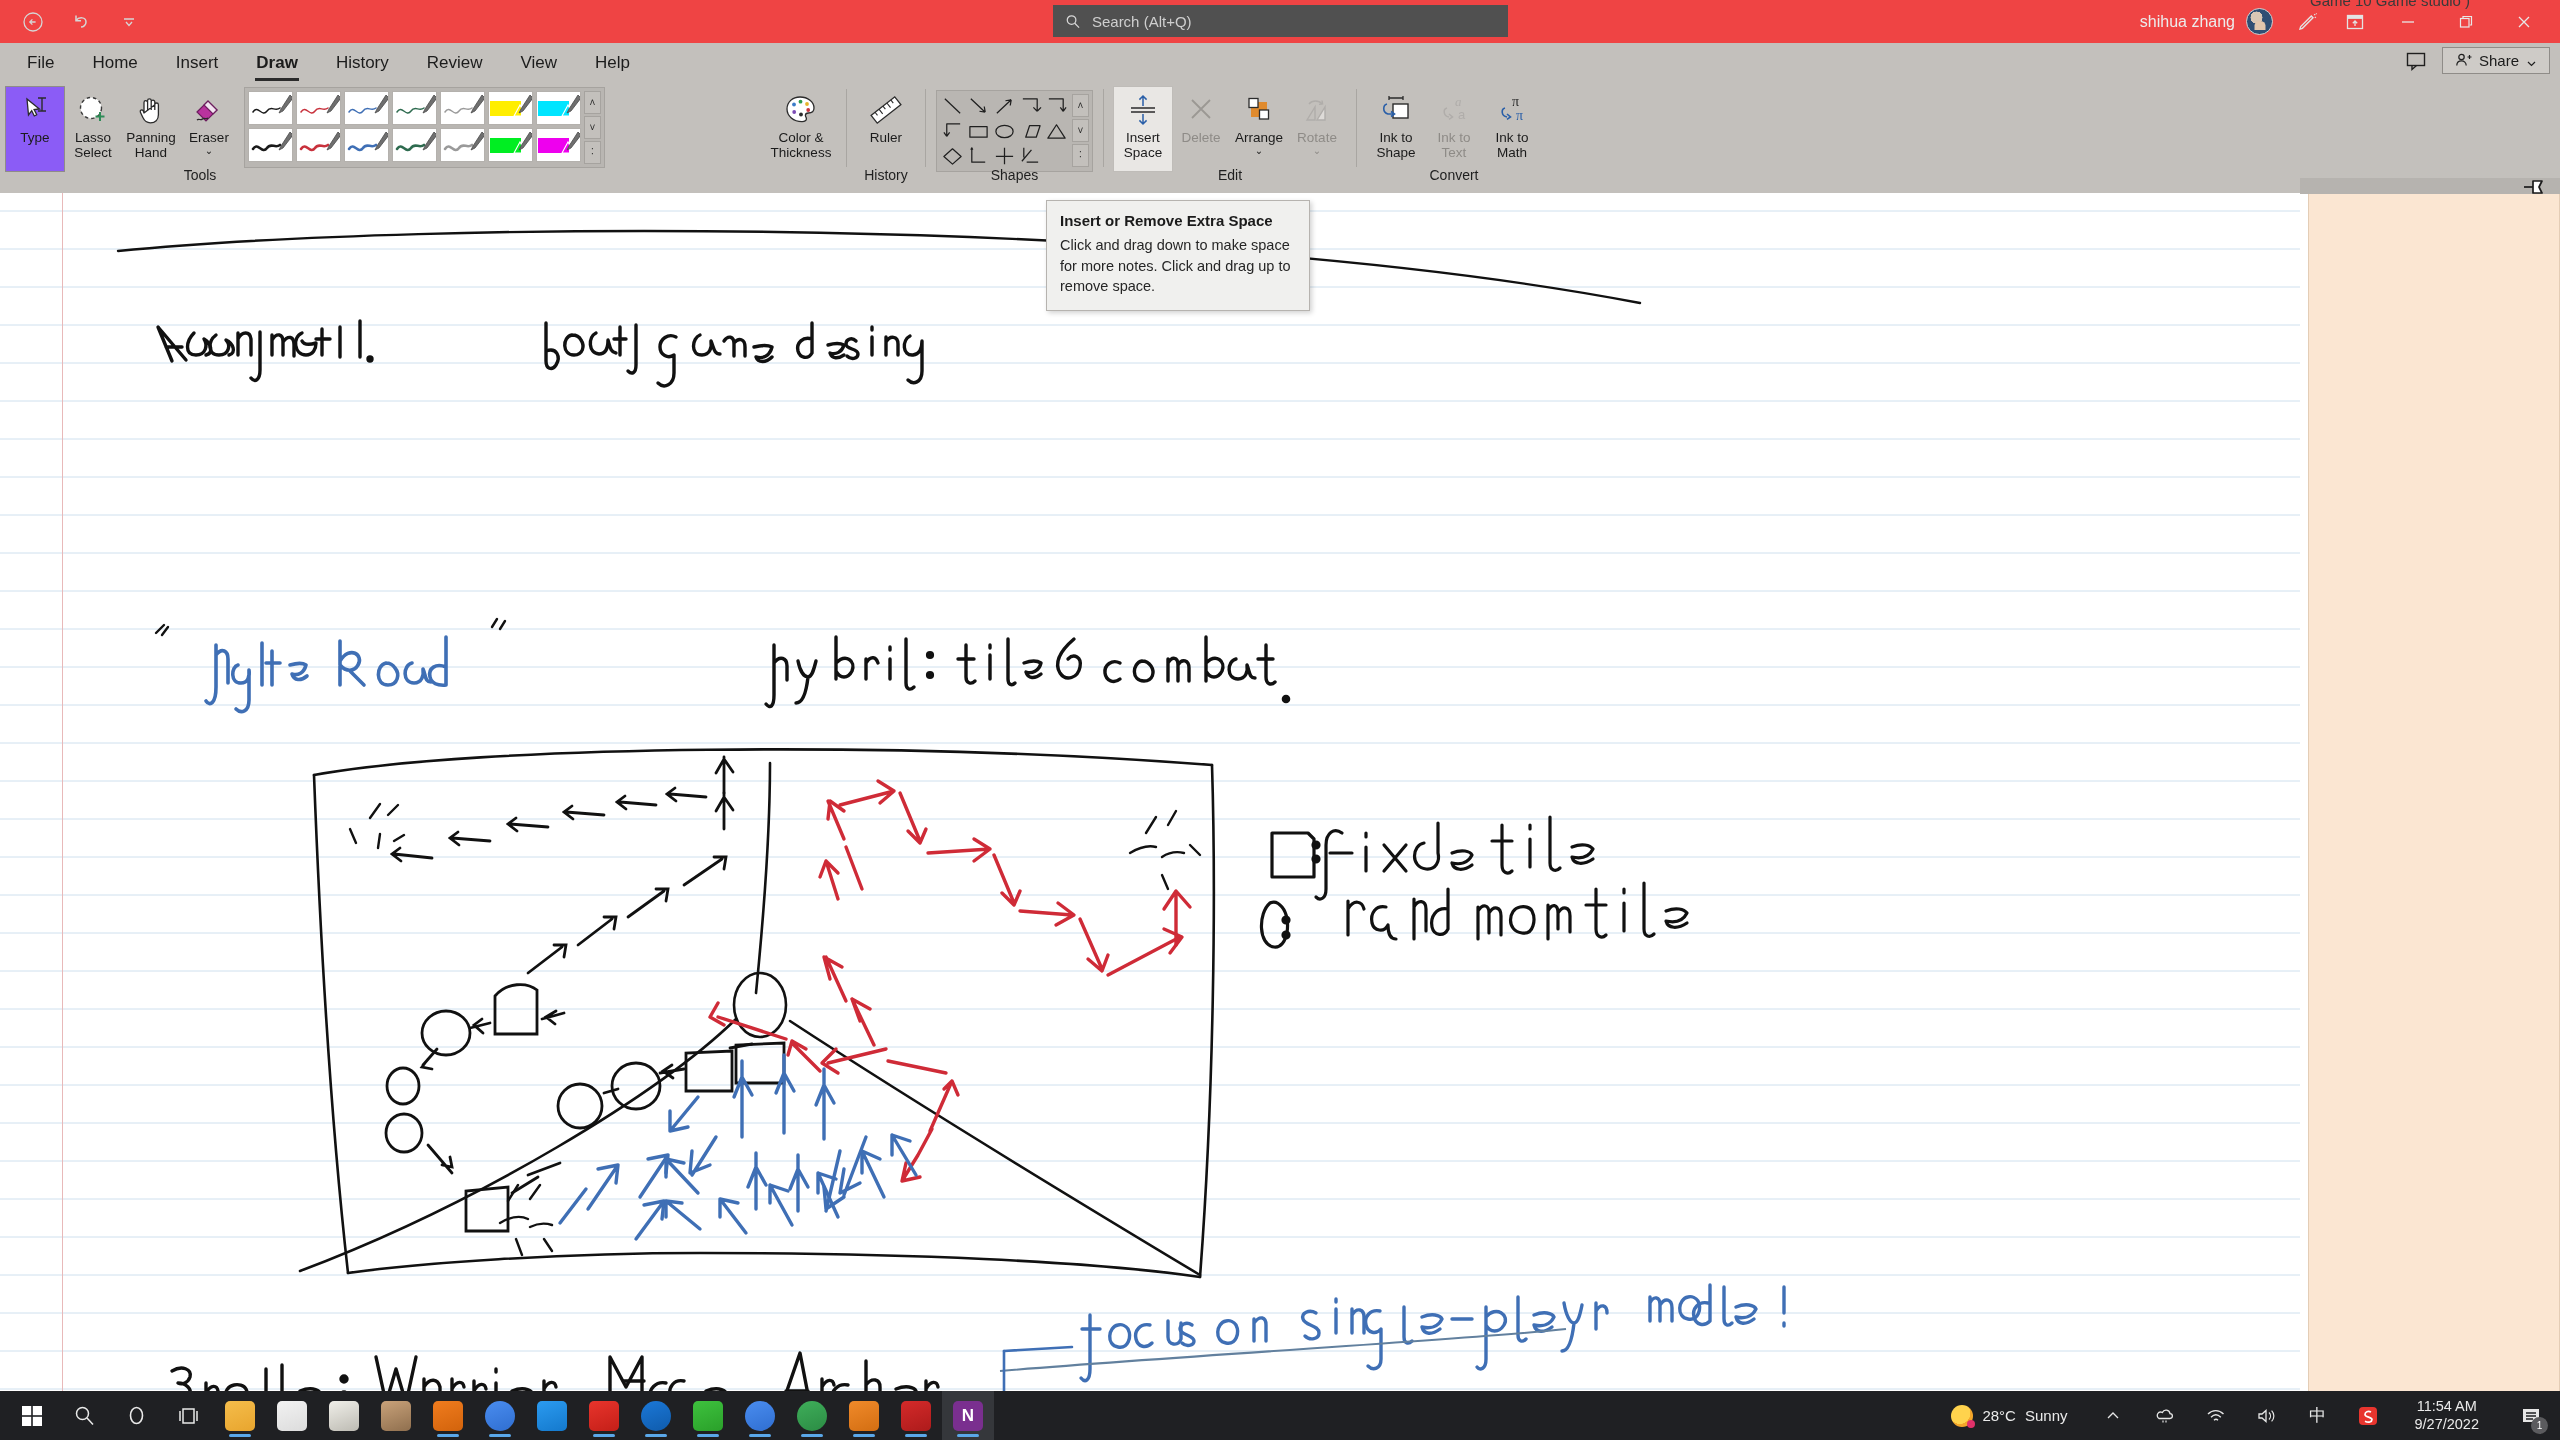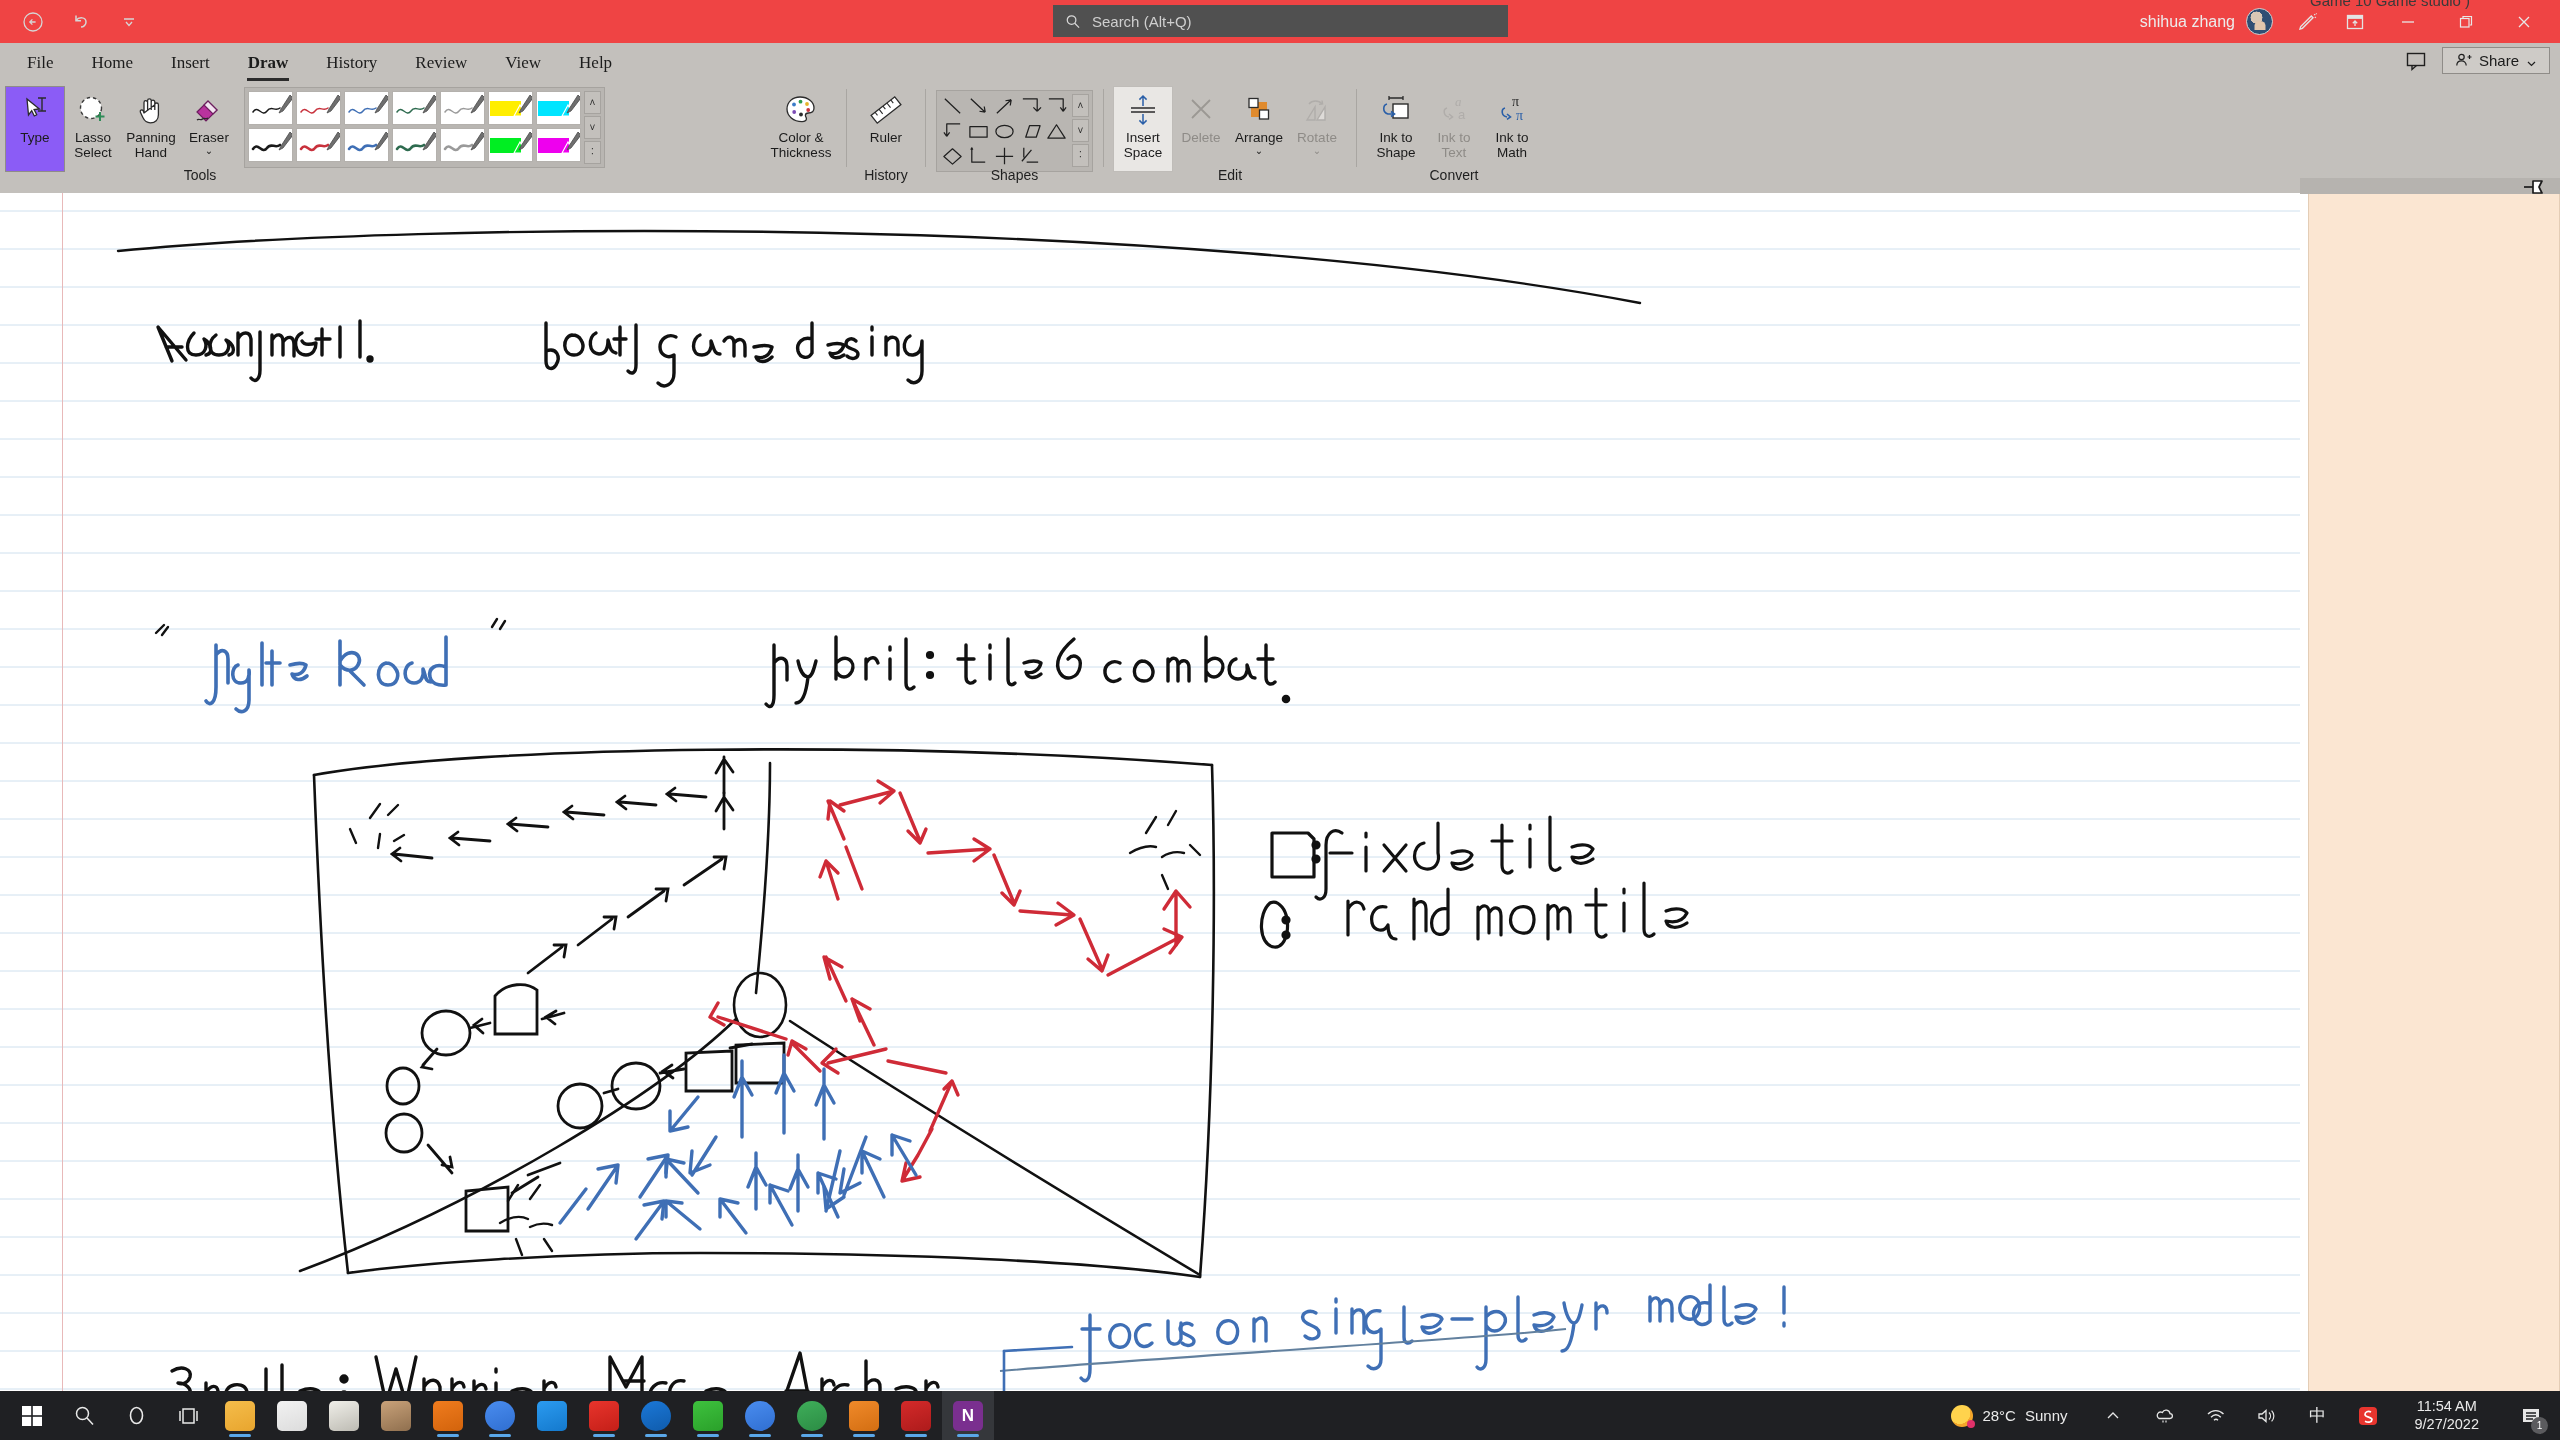--- a/index.html
+++ b/index.html
@@ -56,21 +56,21 @@
     width:48px; height:43px; display:flex; align-items:center; justify-content:center;
     color:#e3e3e3;
   }
   .winbtn { width:58px; height:43px; display:flex; align-items:center; justify-content:center; color:#e8e8e8; font-size:15px;}
 
   
   .ribbonbar {
     position:absolute; left:0; top:43px; width:2560px; height:150px;
     background:#c3c0bc;
   }
-  .tabs { display:flex; align-items:center; height:40px; padding-left:10px; gap:4px;font-family:Liberation Serif, serif; }
+  .tabs { display:flex; align-items:center; height:40px; padding-left:10px; gap:4px; }
   .tab {
     padding:7px 17px; font-size:17px; color:#1c1c1c; position:relative; white-space:nowrap;
   }
   .tab.active { font-weight:bold; }
   .tab.active::after{
     content:""; position:absolute; left:16px; right:16px; bottom:-1px; height:3px; background:#2b2b2b;
   }
 
   .ribbon-body { position:relative; height:110px; display:flex; align-items:flex-start; }
 
@@ -663,20 +663,24 @@
             <span style="white-space:pre-line;">Ink to
 Math</span>
           </div>
         </div>
         <div class="group-label">Convert</div>
       </div>
 
     </div>
   </div>
 
+  <div class="tooltip">
+    <div class="tt-title">Insert or Remove Extra Space</div>
+    <div class="tt-body">Click and drag down to make space for more notes. Click and drag up to remove space.</div>
+  </div>
 
   <div class="workspace">
 
     <div class="pagecanvas">
       <svg class="rulelines" viewBox="0 0 2300 1222" preserveAspectRatio="none" id="rules-host">
           <line x1="0" x2="2300" y1="18" y2="18" stroke="#cfe0ee" stroke-width="1"></line>
           <line x1="0" x2="2300" y1="56" y2="56" stroke="#cfe0ee" stroke-width="1"></line>
           <line x1="0" x2="2300" y1="94" y2="94" stroke="#cfe0ee" stroke-width="1"></line>
           <line x1="0" x2="2300" y1="132" y2="132" stroke="#cfe0ee" stroke-width="1"></line>
           <line x1="0" x2="2300" y1="170" y2="170" stroke="#cfe0ee" stroke-width="1"></line>

